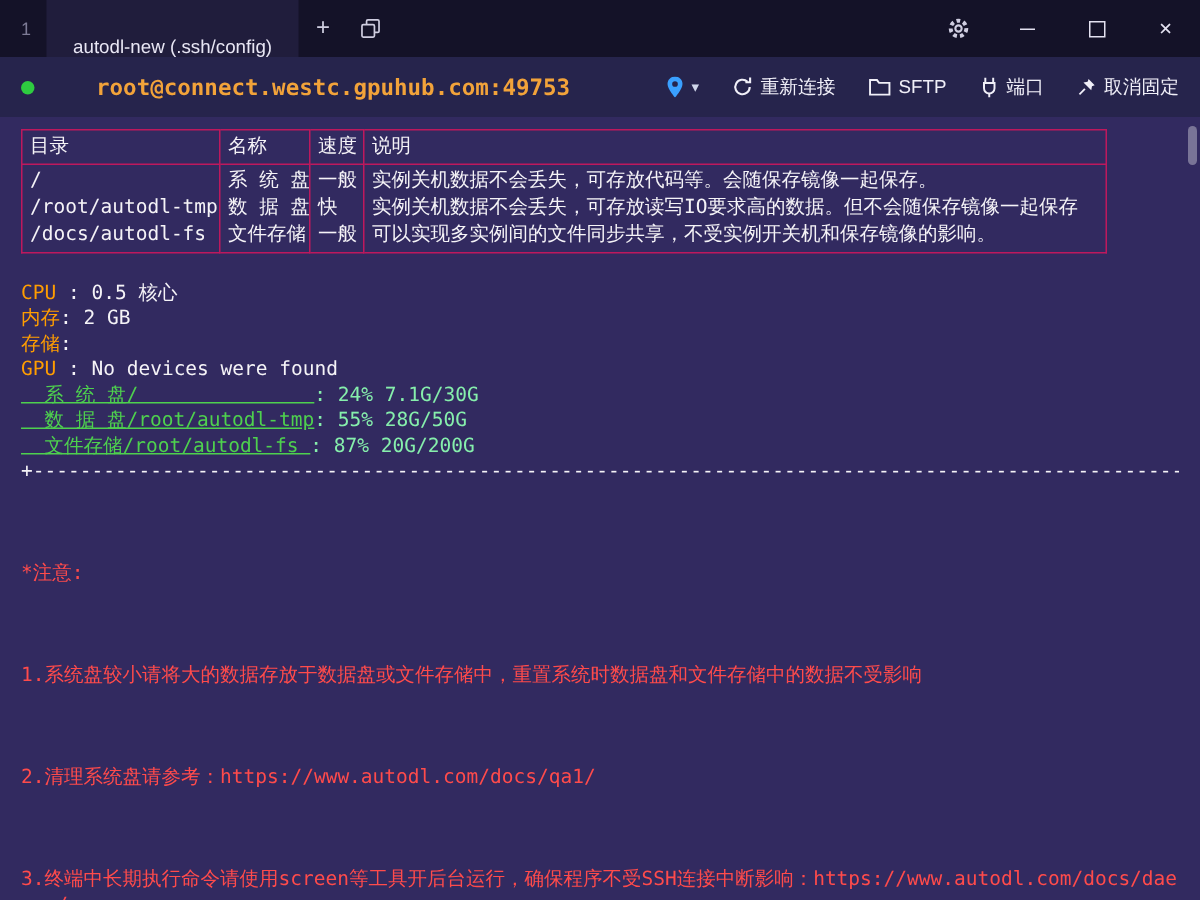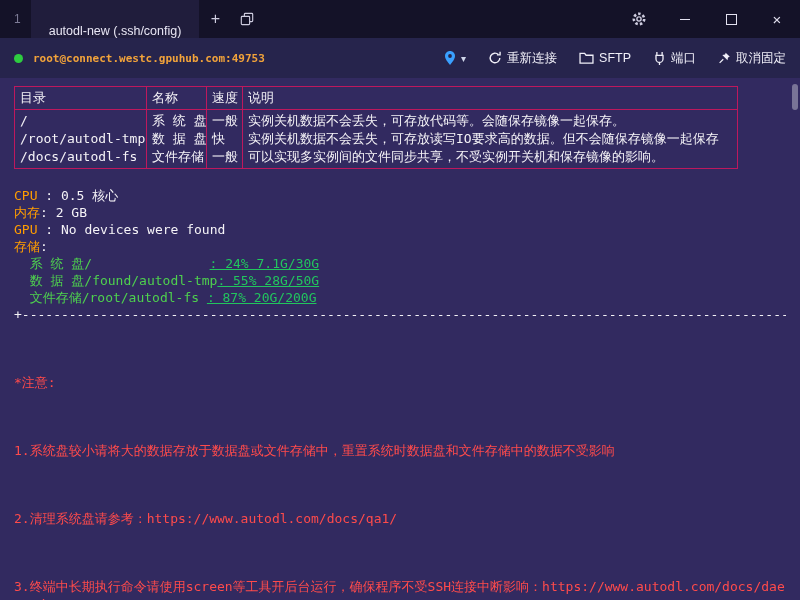--- a/index.html
+++ b/index.html
@@ -29,21 +29,21 @@
   .min-shape{width:10px;height:1px;background:#e3e1f0;}
   .max-shape{width:9px;height:9px;border:1px solid #e3e1f0;}
   
   .connbar{
     height:40px;flex:0 0 40px;background:var(--connbar_bg,#26244c);
     display:flex;align-items:center;padding:0 14px;gap:10px;
   }
   .status-dot{width:9px;height:9px;border-radius:50%;background:var(--status_green,#2ecc40);flex:0 0 auto;}
   .host{
     font-family:"DejaVu Sans Mono","Liberation Mono",monospace;
-    font-weight:bold;font-size:11px;color:var(--host,#f2a33a);white-space:nowrap;
+    font-weight:bold;font-size:15px;color:var(--host,#f2a33a);white-space:nowrap;margin-left:31px;
   }
   .conn-actions{margin-left:auto;display:flex;align-items:center;gap:22px;}
   .conn-btn{
     display:flex;align-items:center;gap:5px;font-size:12.5px;color:#f0eff8;
     cursor:default;white-space:nowrap;
   }
   .caret{font-size:10px;color:#cfd6ea;}
   
   .terminal{
     position:relative;flex:1;background:var(--term_bg,#322a60);
@@ -53,22 +53,22 @@
   }
   .mount-table{border-collapse:collapse;table-layout:fixed;width:724px;margin:0 0 18px 0;}
   .mount-table th,.mount-table td{
     border:1px solid #be185d;padding:2px 5px;font-weight:normal;text-align:left;
     vertical-align:top;white-space:pre;overflow:hidden;
     font-size:13px;line-height:18px;color:#f5f3f7;
   }
   .line{white-space:pre;min-height:17px;}
   .sysinfo .lab{color:var(--accent_orange,#ff9d00);}
   .sysinfo .val{color:#f5f3f7;}
-  .storage .path{color:var(--green,#4ed14e);}
-  .storage .usage{color:#22c55e;text-decoration:underline;}
+  .storage .path{color:var(--green,#4ed14e);text-decoration:underline;}
+  .storage .usage{color:#86efac;}
   .sep{white-space:pre;overflow:hidden;color:#f5f3f7;}
   .notes{color:var(--red,#ff4b4b);white-space:pre-wrap;word-break:break-all;}
   .note-line{min-height:17px;}
   .scrollbar{position:absolute;top:6px;right:2px;width:6px;bottom:6px;}
   .scrollbar .thumb{width:6px;height:26px;background:rgba(255,255,255,0.35);border-radius:3px;}
 </style>
 </head>
 <body>
 
 <div class="window">
@@ -169,31 +169,31 @@
         </tr>
       </tbody>
     </table>
 
     <div class="sysinfo">
 
         <div class="line"><span class="lab">CPU </span><span class="val">: 0.5 核心</span></div>
 
         <div class="line"><span class="lab">内存</span><span class="val">: 2 GB</span></div>
 
+        <div class="line"><span class="lab">存储</span><span class="val">:</span></div>
+
         <div class="line"><span class="lab">GPU </span><span class="val">: No devices were found</span></div>
 
-        <div class="line"><span class="lab">存储</span><span class="val">:</span></div>
-
     </div>
 
     <div class="storage">
 
         <div class="line"><span class="path">  系 统 盘/               </span><span class="usage">: 24% 7.1G/30G</span></div>
 
-        <div class="line"><span class="path">  数 据 盘/found/autodl-tmp</span><span class="usage">: 55% 28G/50G</span></div>
+        <div class="line"><span class="path">  数 据 盘/root/autodl-tmp</span><span class="usage">: 55% 28G/50G</span></div>
 
         <div class="line"><span class="path">  文件存储/root/autodl-fs </span><span class="usage">: 87% 20G/200G</span></div>
 
     </div>
 
     <div class="sep">+---------------------------------------------------------------------------------------------------------+</div>
 
     <div class="notes">
       
         <div class="note-line">*注意:</div>

